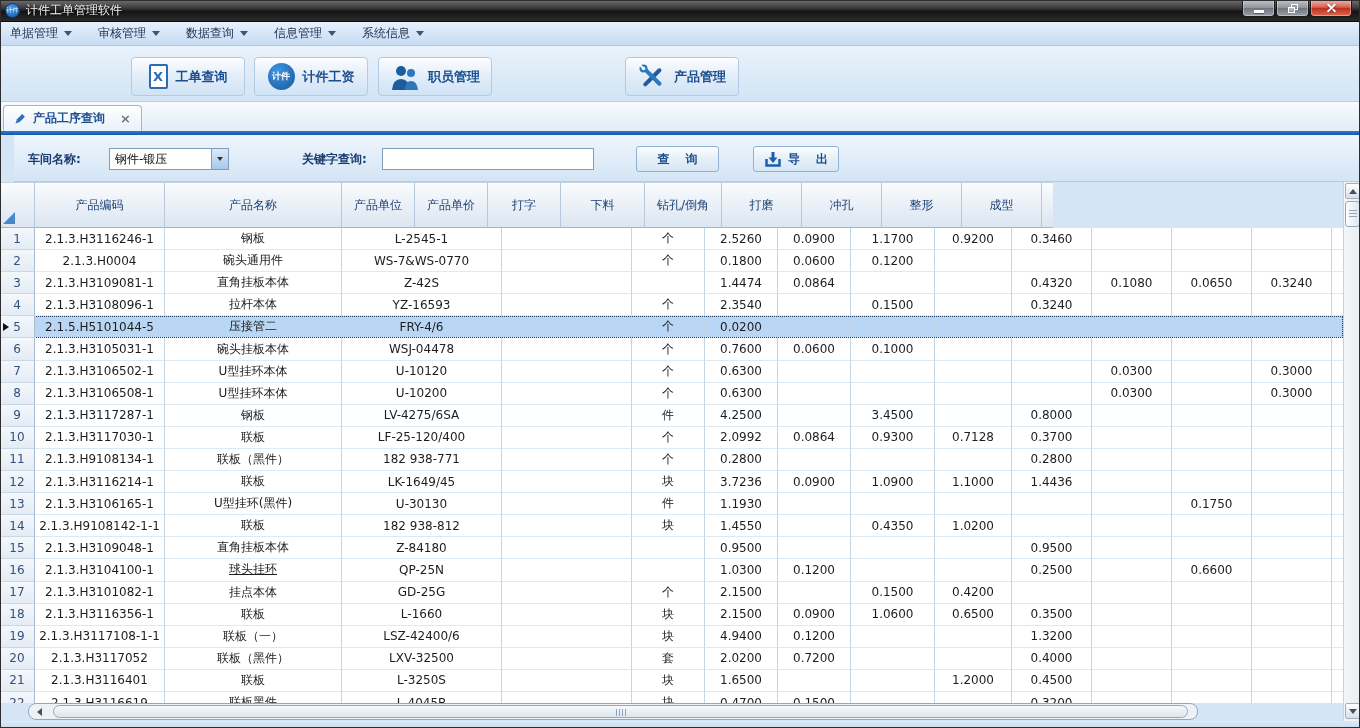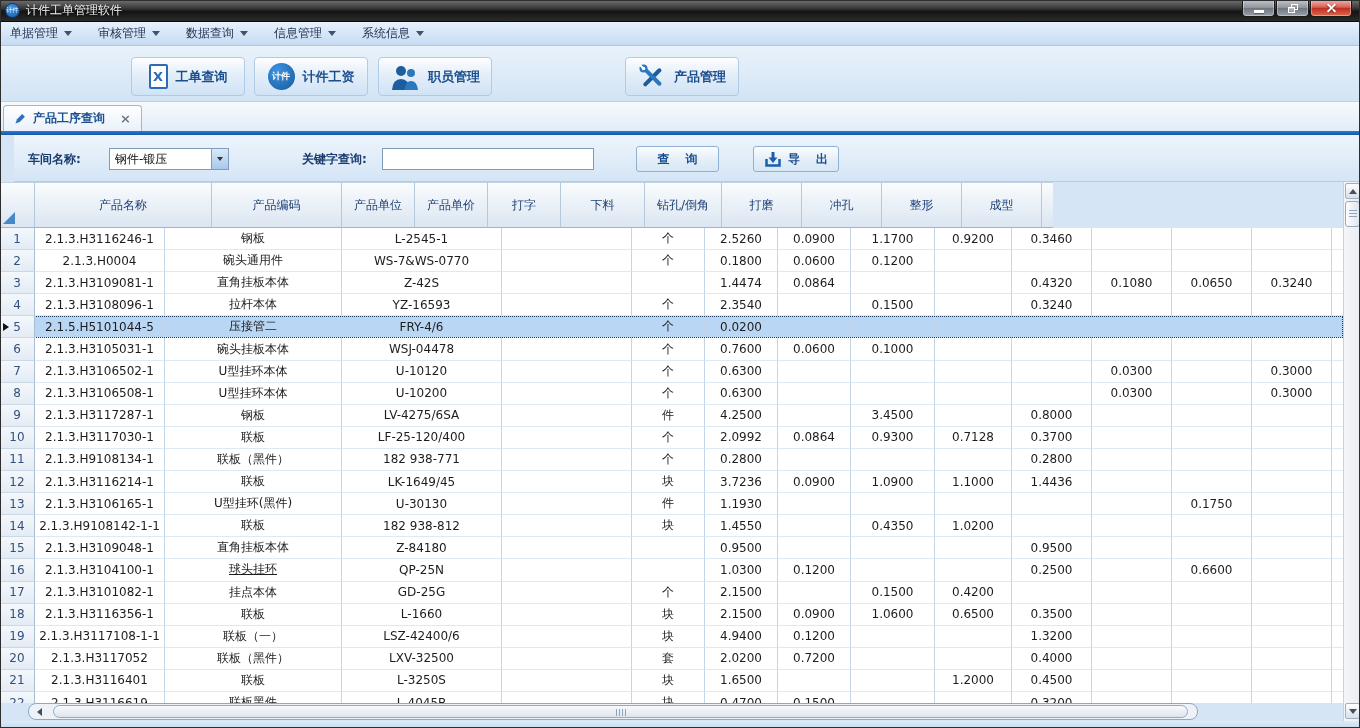--- a/index.html
+++ b/index.html
@@ -210,22 +210,22 @@
       <path d="M2.5 9 v6.5 h13 V9" fill="none" stroke="#1a5fae" stroke-width="2.5"></path>
     </svg>
     <span>导 出</span>
   </div>
 </div>
 
 <div class="abs grid-header">
     <div class="hcell corner">
       <span class="corner-tri"></span>
     </div>
+    <div class="hcell" style="width: 130px;">产品编码</div>
     <div class="hcell" style="width: 177px;">产品名称</div>
-    <div class="hcell" style="width: 130px;">产品编码</div>
     <div class="hcell" style="width: 73px;">产品单位</div>
     <div class="hcell" style="width: 73px;">产品单价</div>
     <div class="hcell" style="width: 73px;">打字</div>
     <div class="hcell" style="width: 84px;">下料</div>
     <div class="hcell" style="width: 77px;">钻孔/倒角</div>
     <div class="hcell" style="width: 80px;">打磨</div>
     <div class="hcell" style="width: 80px;">冲孔</div>
     <div class="hcell" style="width: 80px;">整形</div>
     <div class="hcell" style="width: 80px;">成型</div>
     <div class="hcell" style="width: 11px; border-right: none;"></div>

